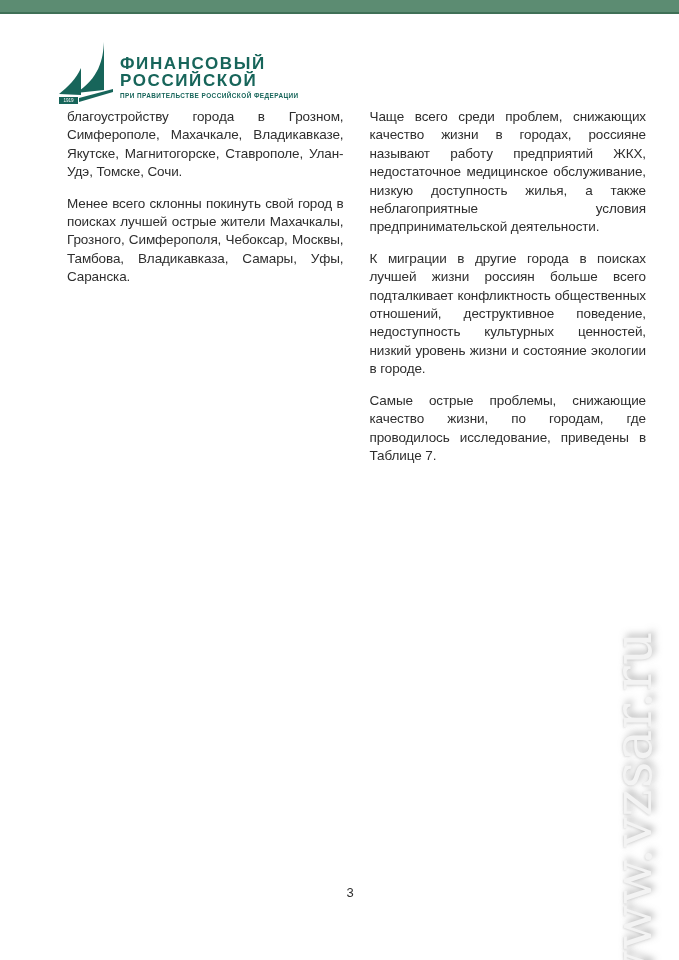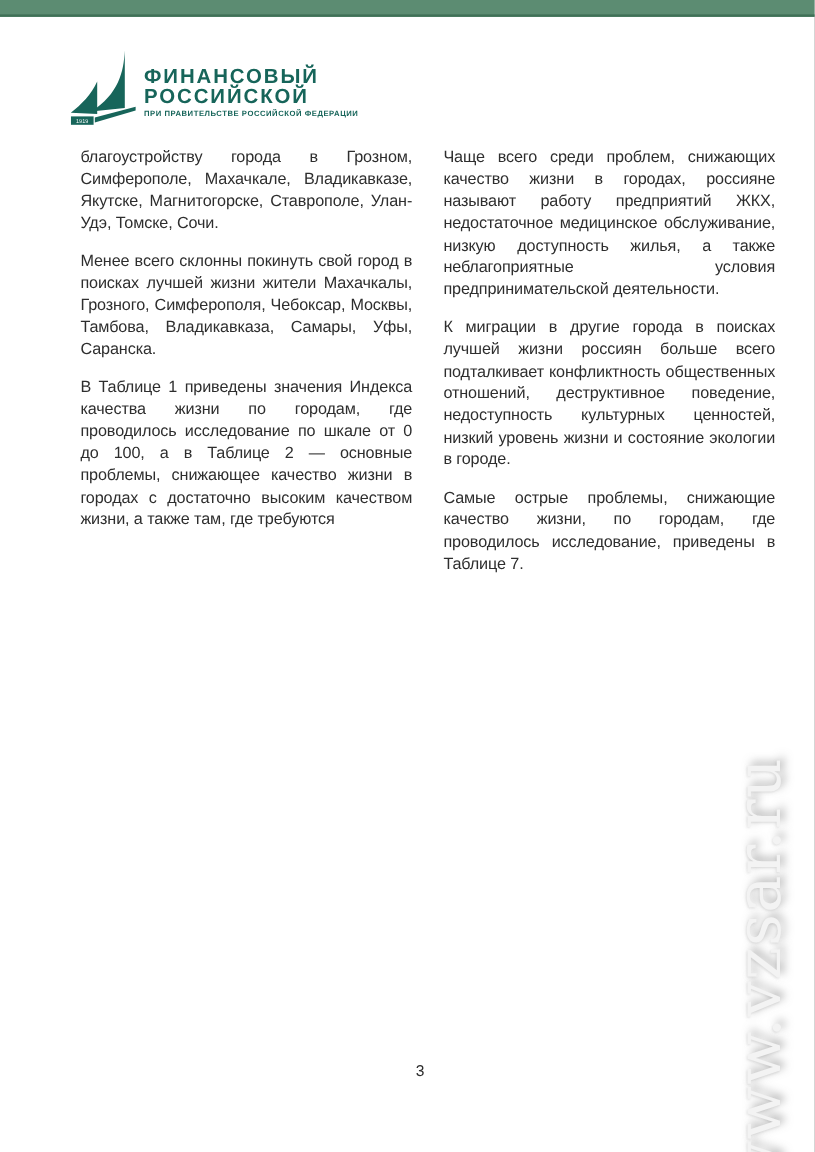--- a/index.html
+++ b/index.html
@@ -31,21 +31,21 @@
     font-weight:bold;letter-spacing:1.6px;
   }
   .logo-sub{
     color:#17655A;
     font-size:6.4px;line-height:8px;
     letter-spacing:0.45px;
     margin-top:3px;font-weight:bold;
   }
   
   .columns{
-    position:absolute;left:67px;top:122px;width:579px;
+    position:absolute;left:67px;top:108px;width:579px;
     display:flex;gap:26px;
   }
   .col{flex:1 1 0;min-width:0;}
   .col p{
     margin:0 0 13px 0;
     text-align:justify;
     font-size:13.5px;line-height:18.4px;
     letter-spacing:-0.1px;
     color:#2E2E2E;
   }
@@ -92,22 +92,21 @@
     <div class="logo-textblock">
       <div class="logo-line">ФИНАНСОВЫЙ</div>
       <div class="logo-line">РОССИЙСКОЙ</div>
       <div class="logo-sub">ПРИ ПРАВИТЕЛЬСТВЕ РОССИЙСКОЙ ФЕДЕРАЦИИ</div>
     </div>
   </header>
 
   <main class="columns">
     <div class="col">
       <p>благоустройству города в Грозном, Симферополе, Махачкале, Владикавказе, Якутске, Магнитогорске, Ставрополе, Улан-Удэ, Томске, Сочи.</p>
-      <p>Менее всего склонны покинуть свой город в поисках лучшей жизни жители Махачкалы, Грозного, Симферополя, Чебоксар, Москвы, Тамбова, Владикавказа, Самары, Уфы, Саранска.</p>
-      <p>В Таблице 1 приведены значения Индекса качества жизни по городам, где проводилось исследование по шкале от 0 до 100, а в Таблице 2 — основные проблемы, снижающее качество жизни в городах с достаточно высоким качеством жизни, а также там, где требуются</p>
+      <p>Менее всего склонны покинуть свой город в поисках лучшей острые жители Махачкалы, Грозного, Симферополя, Чебоксар, Москвы, Тамбова, Владикавказа, Самары, Уфы, Саранска.</p>
     </div>
     <div class="col">
       <p>Чаще всего среди проблем, снижающих качество жизни в городах, россияне называют работу предприятий ЖКХ, недостаточное медицинское обслуживание, низкую доступность жилья, а также неблагоприятные условия предпринимательской деятельности.</p>
       <p>К миграции в другие города в поисках лучшей жизни россиян больше всего подталкивает конфликтность общественных отношений, деструктивное поведение, недоступность культурных ценностей, низкий уровень жизни и состояние экологии в городе.</p>
       <p>Самые острые проблемы, снижающие качество жизни, по городам, где проводилось исследование, приведены в Таблице 7.</p>
     </div>
   </main>
 
   <div class="watermark">
     <span>www.vzsar.ru</span>

